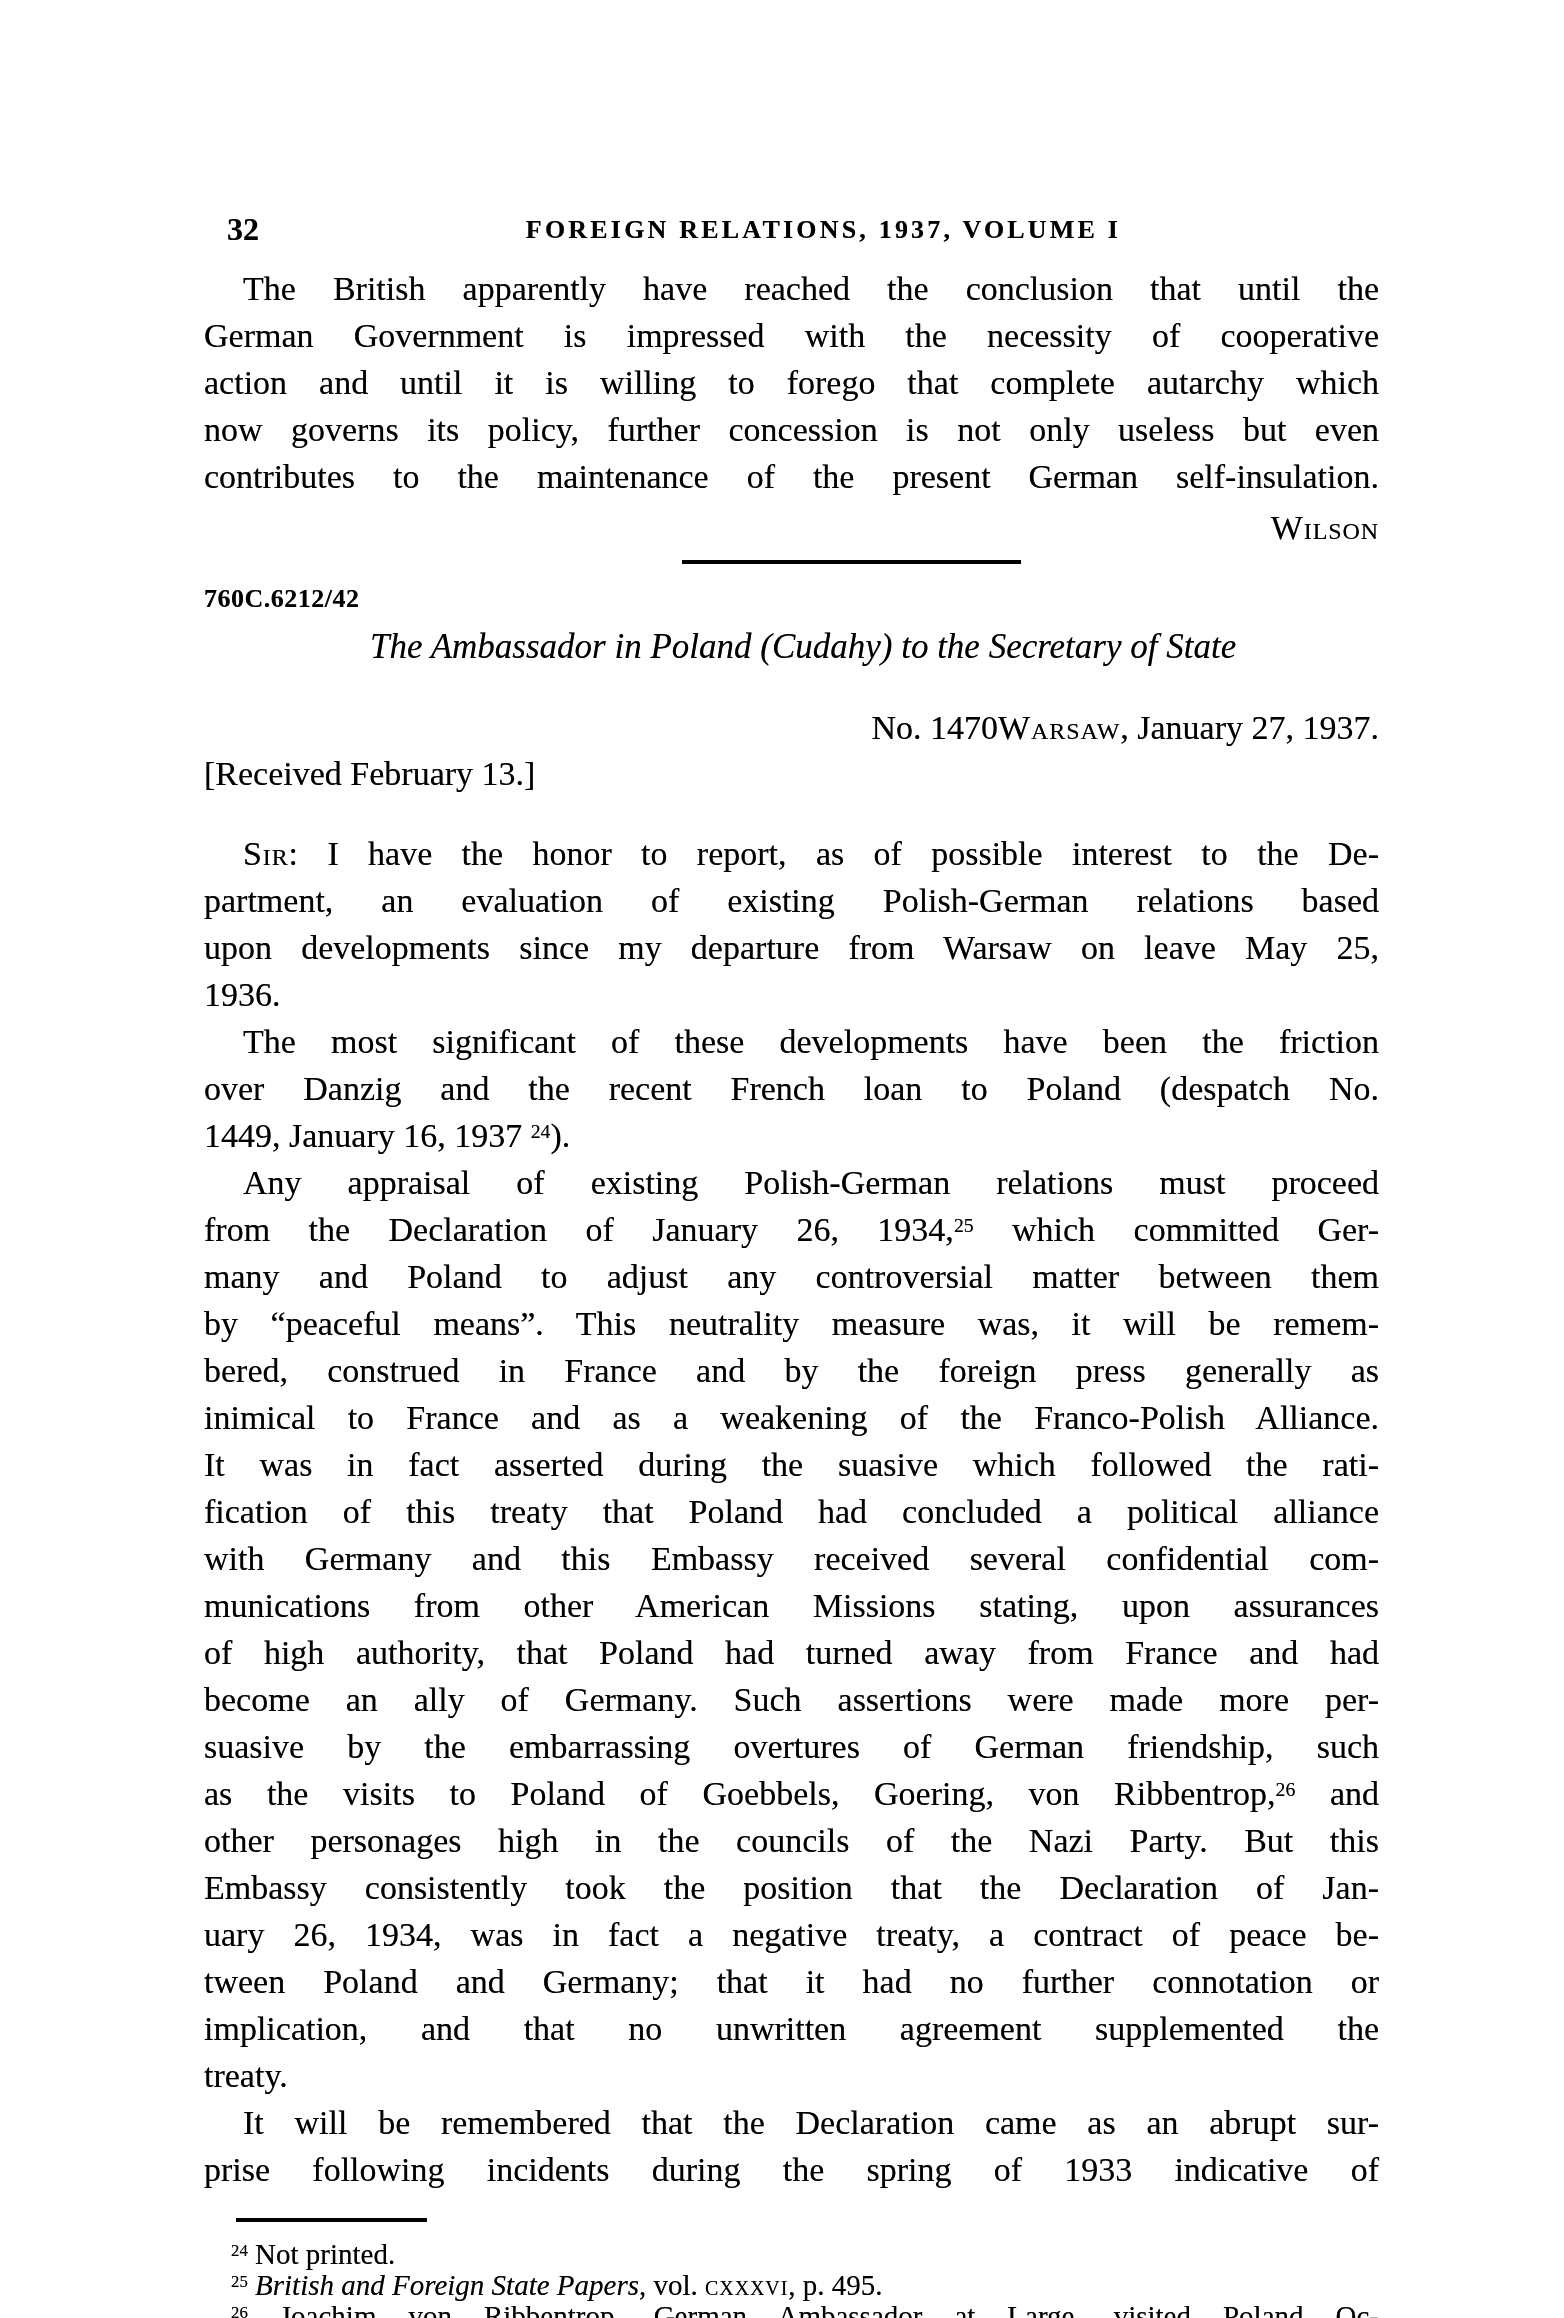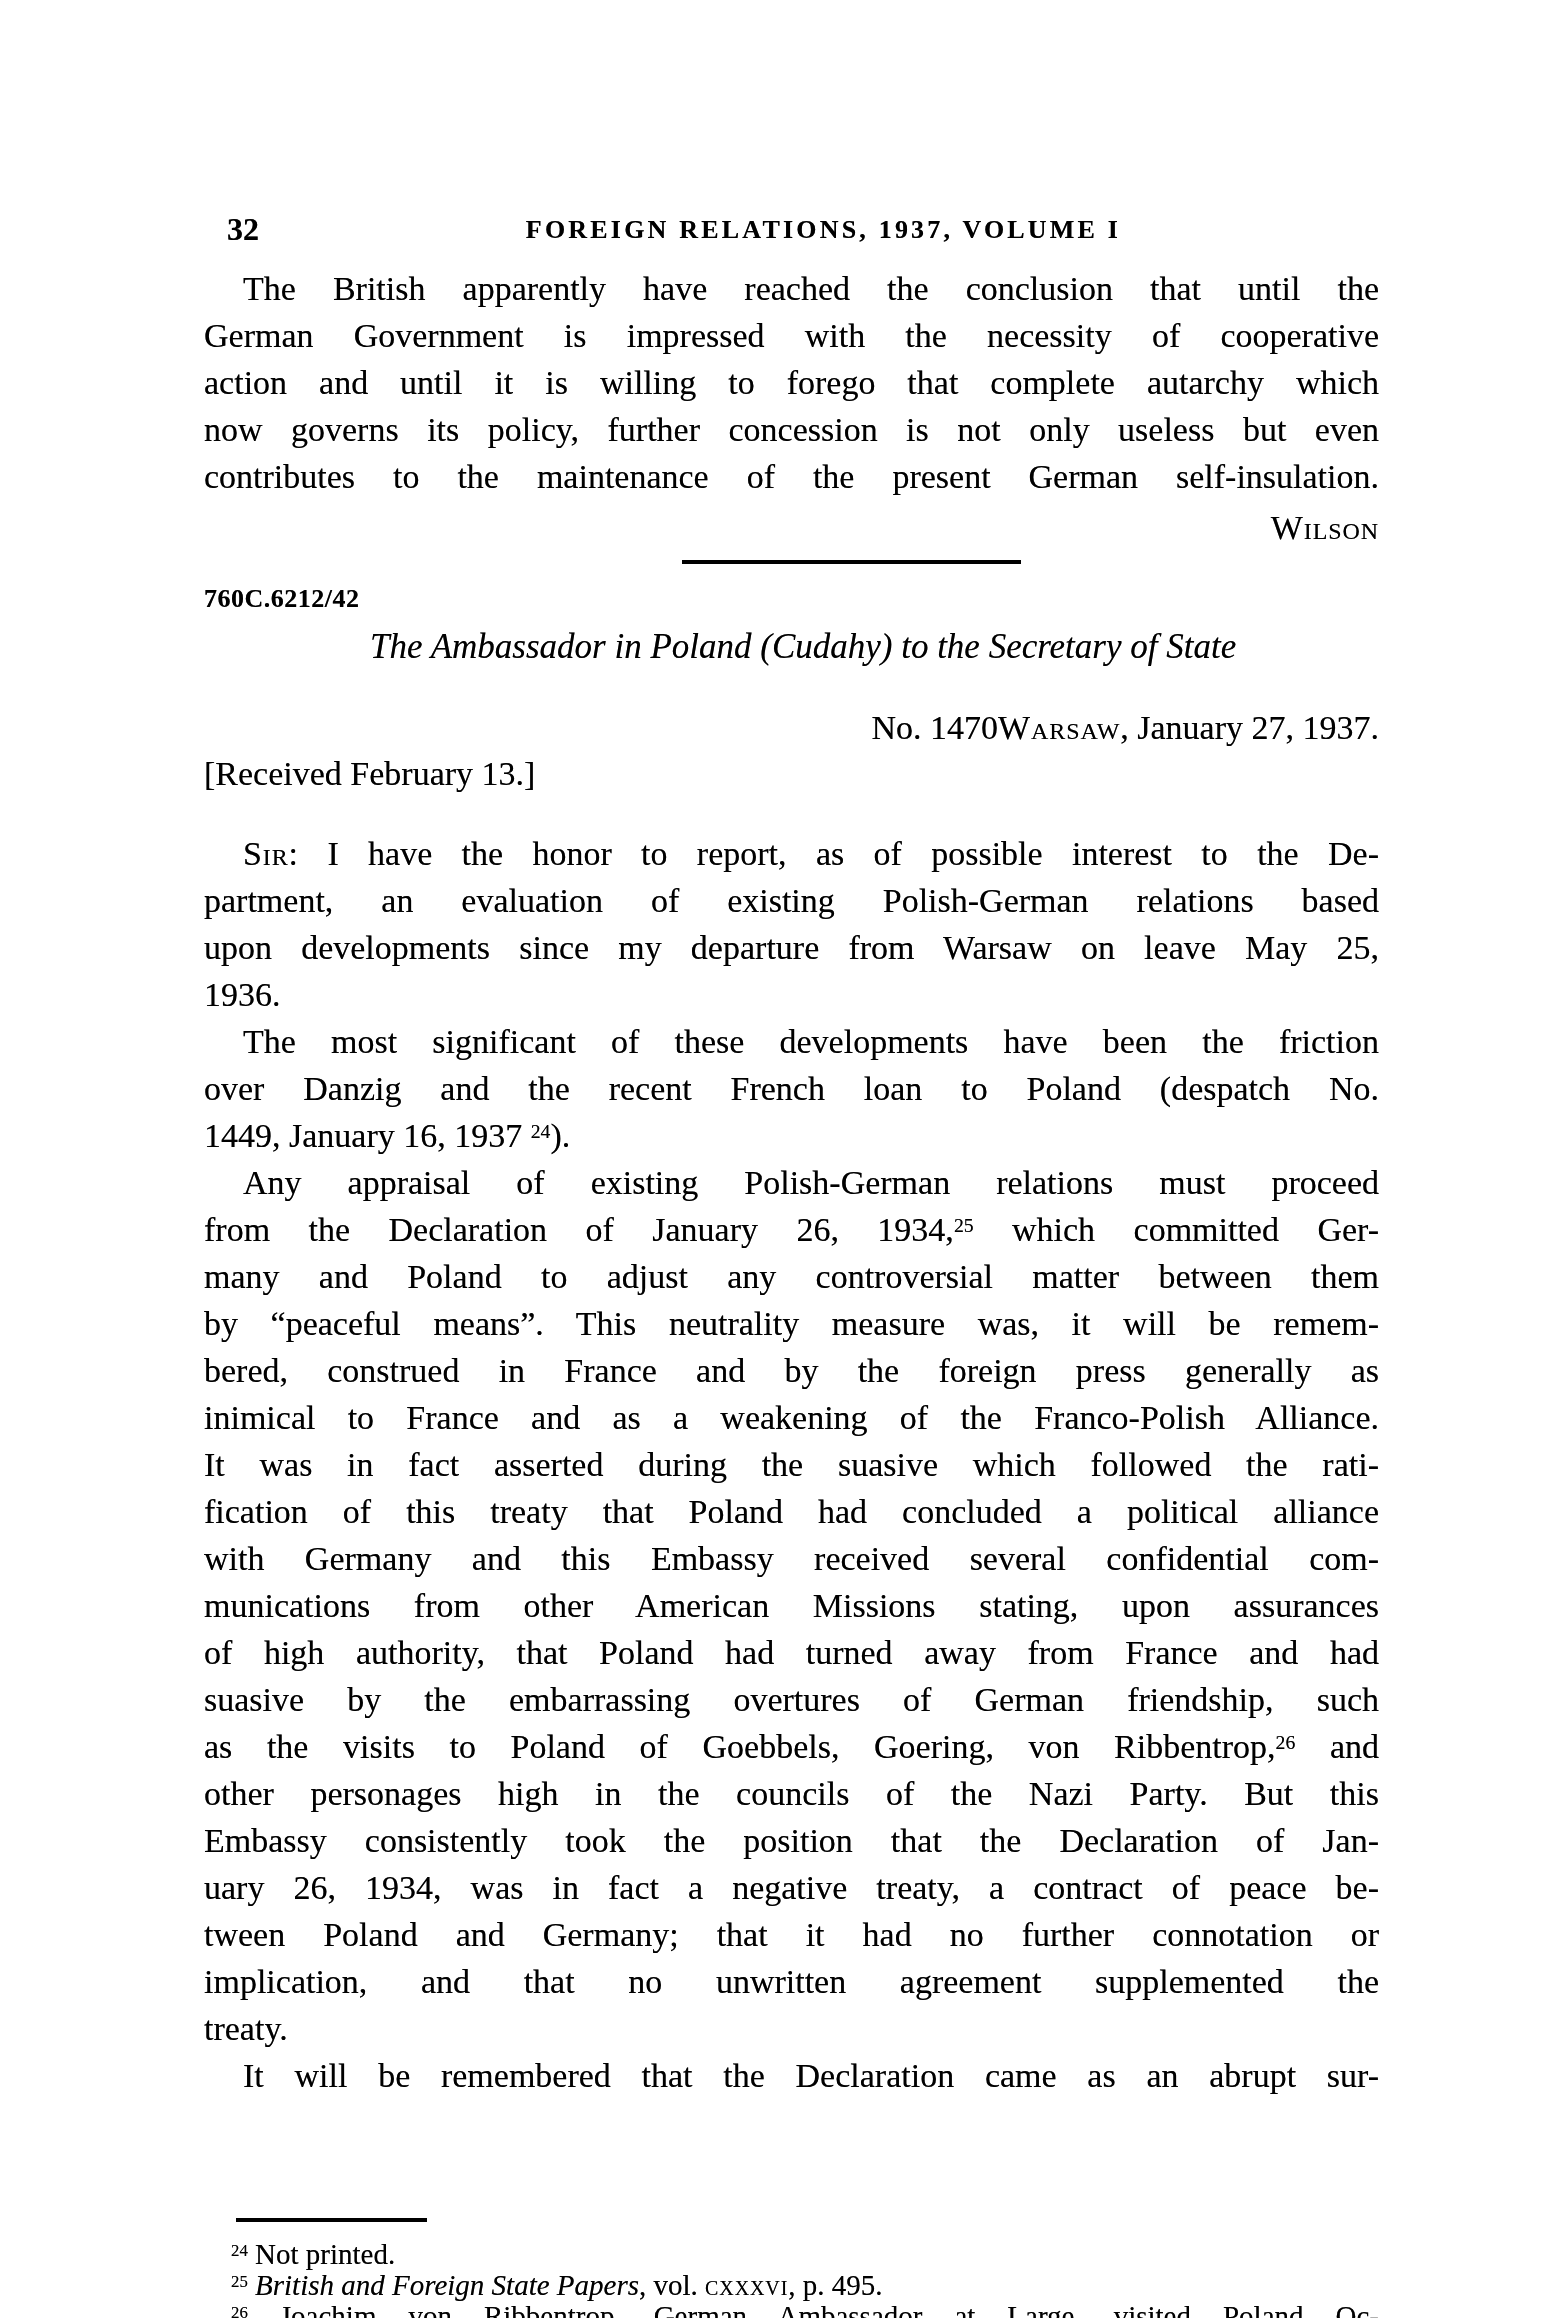--- a/index.html
+++ b/index.html
@@ -96,31 +96,33 @@
         <div class="line">from the Declaration of January 26, 1934,<sup>25</sup> which committed Ger-</div>
         <div class="line">many and Poland to adjust any controversial matter between them</div>
         <div class="line">by “peaceful means”.  This neutrality measure was, it will be remem-</div>
         <div class="line">bered, construed in France and by the foreign press generally as</div>
         <div class="line">inimical to France and as a weakening of the Franco-Polish Alliance.</div>
         <div class="line">It was in fact asserted during the suasive which followed the rati-</div>
         <div class="line">fication of this treaty that Poland had concluded a political alliance</div>
         <div class="line">with Germany and this Embassy received several confidential com-</div>
         <div class="line">munications from other American Missions stating, upon assurances</div>
         <div class="line">of high authority, that Poland had turned away from France and had</div>
+        <div class="line">become an ally of Germany.  Such assertions were made more per-</div>
         <div class="line">suasive by the embarrassing overtures of German friendship, such</div>
         <div class="line">as the visits to Poland of Goebbels, Goering, von Ribbentrop,<sup>26</sup> and</div>
         <div class="line">other personages high in the councils of the Nazi Party.  But this</div>
         <div class="line">Embassy consistently took the position that the Declaration of Jan-</div>
         <div class="line">uary 26, 1934, was in fact a negative treaty, a contract of peace be-</div>
         <div class="line">tween Poland and Germany; that it had no further connotation or</div>
         <div class="line">implication, and that no unwritten agreement supplemented the</div>
         <div class="line lastline">treaty.</div>
       </div>
       <div class="para">
         <div class="line first">It will be remembered that the Declaration came as an abrupt sur-</div>
+        <div class="line">prise following incidents during the spring of 1933 indicative of</div>
       </div>
     </div>
 
   <div id="fnrule"></div>
 
   <div id="footnotes" class="content abs txt">
       <div class="para">
         <div class="line first lastline"><sup>24</sup> Not printed.</div>
       </div>
       <div class="para">

